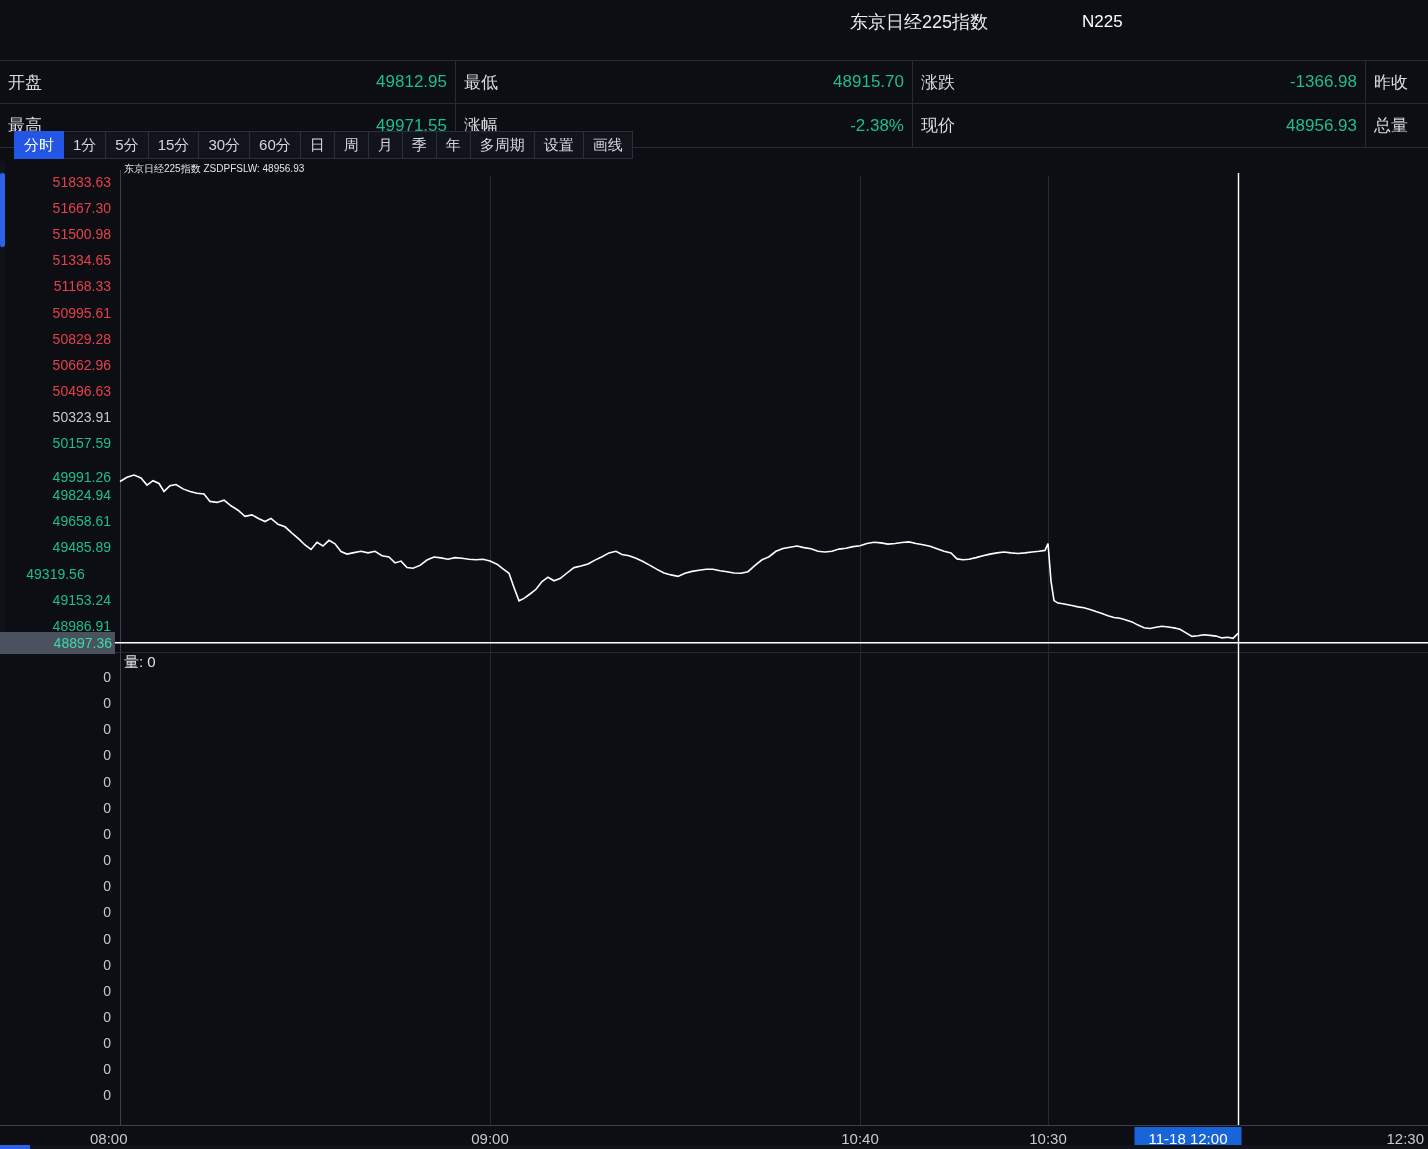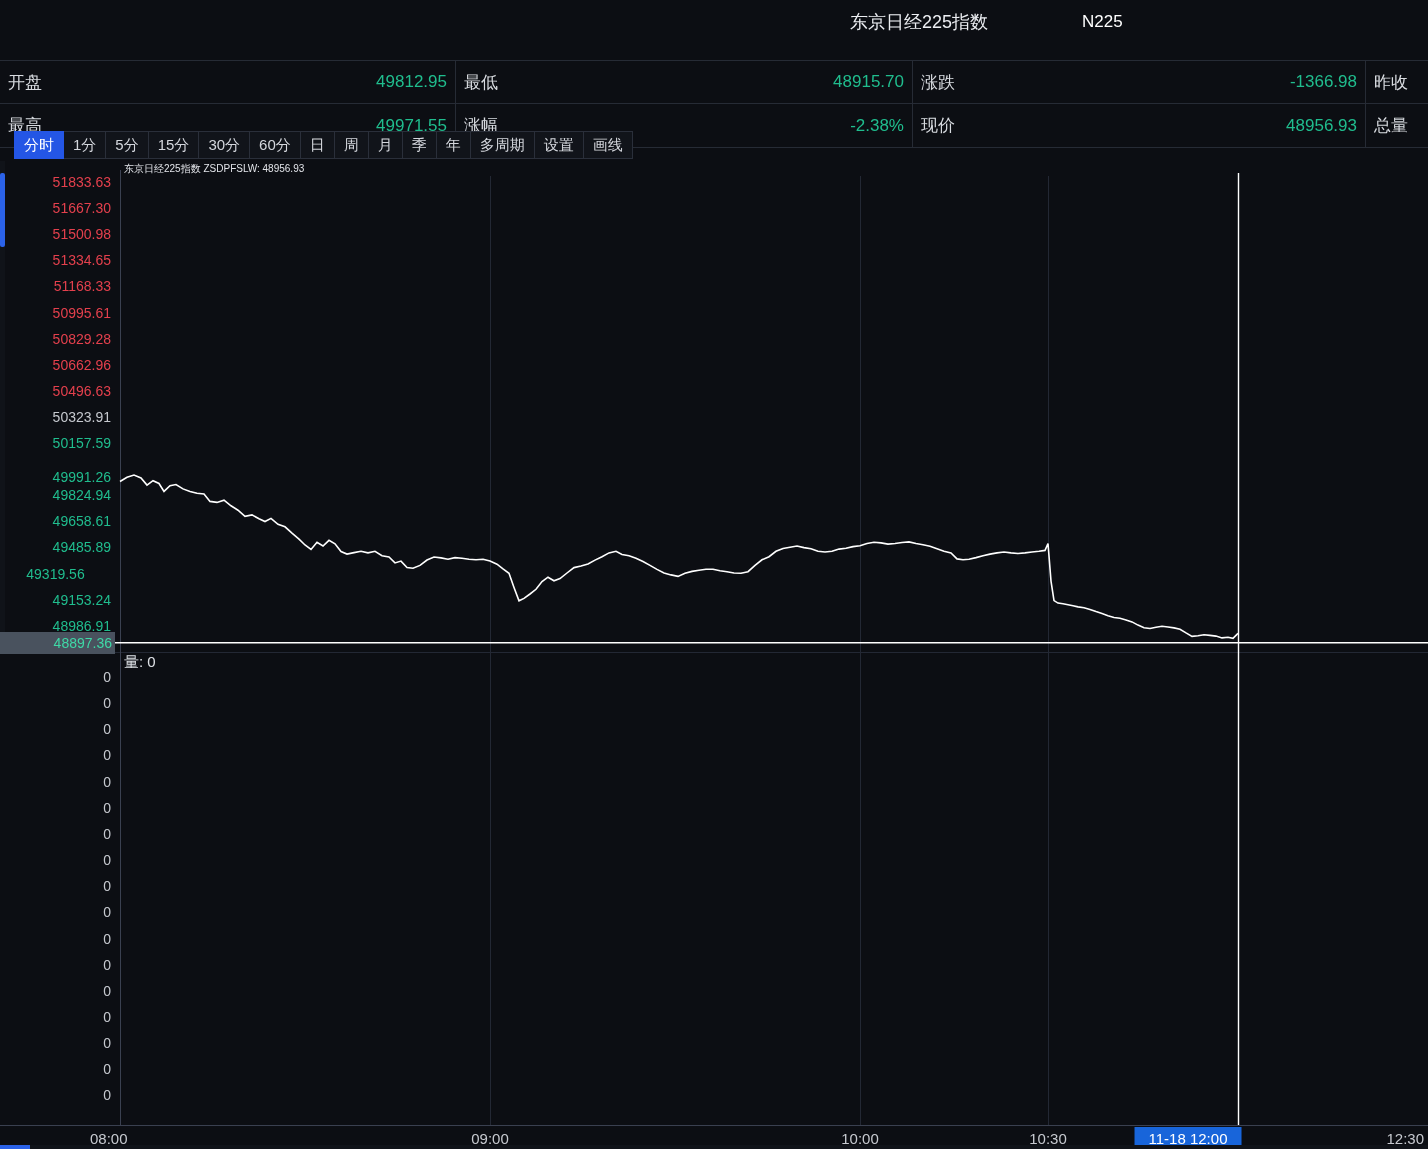--- a/index.html
+++ b/index.html
@@ -167,21 +167,21 @@
       <div class="ylabel gray" style="top: 795.65px;">0</div>
       <div class="ylabel gray" style="top: 821.8px;">0</div>
       <div class="ylabel gray" style="top: 847.95px;">0</div>
       <div class="ylabel gray" style="top: 874.1px;">0</div>
       <div class="ylabel gray" style="top: 900.25px;">0</div>
       <div class="ylabel gray" style="top: 926.4px;">0</div>
     </div>
   <div id="time-axis">
       <div class="tlabel" style="left: 70px; margin-left: 20px;">08:00</div>
       <div class="tlabel" style="left: 490px; transform: translateX(-50%);">09:00</div>
-      <div class="tlabel" style="left: 860px; transform: translateX(-50%);">10:00</div>
+      <div class="tlabel" style="left: 860px; transform: translateX(-50%);">10:40</div>
       <div class="tlabel" style="left: 1048px; transform: translateX(-50%);">10:30</div>
       <div class="tlabel tbox" style="left: 1188px; transform: translateX(-50%);">11-18 12:00</div>
       <div class="tlabel" style="right: 4px;">12:30</div>
     </div>
 </div>
 
 <div id="v-scrollbar">
   <div id="v-thumb"></div>
 </div>
 <div id="h-scrollbar">

